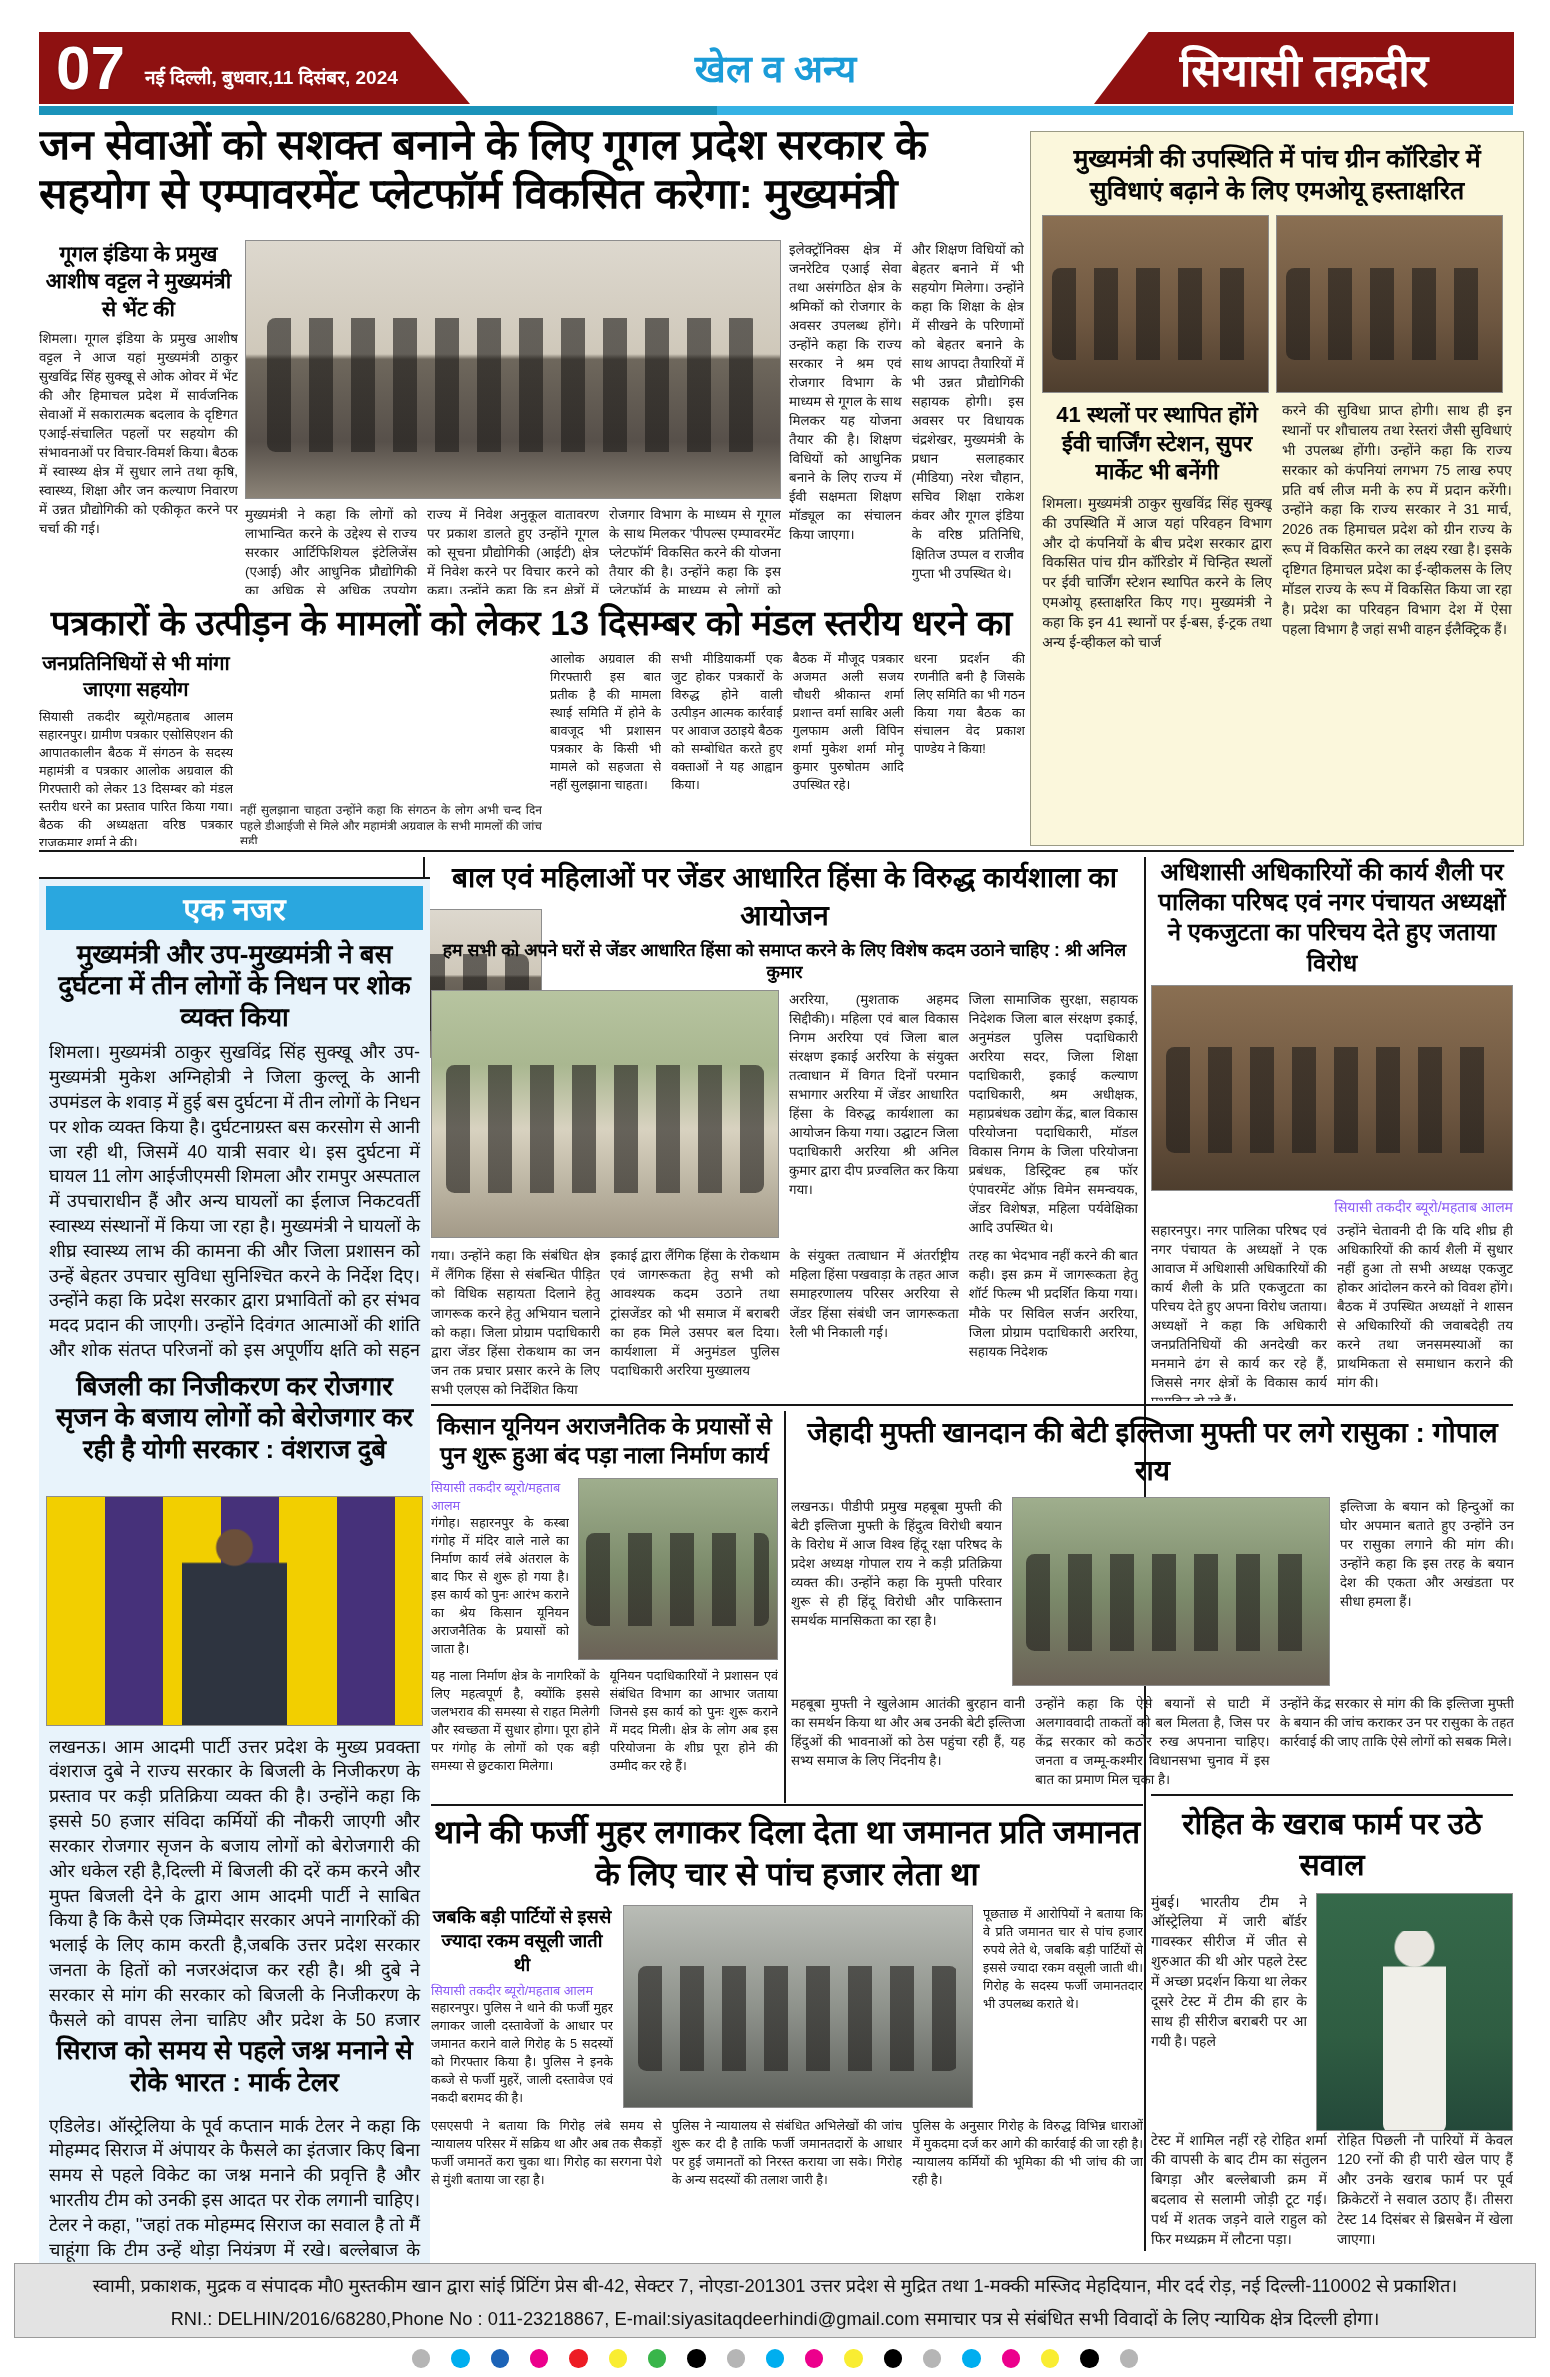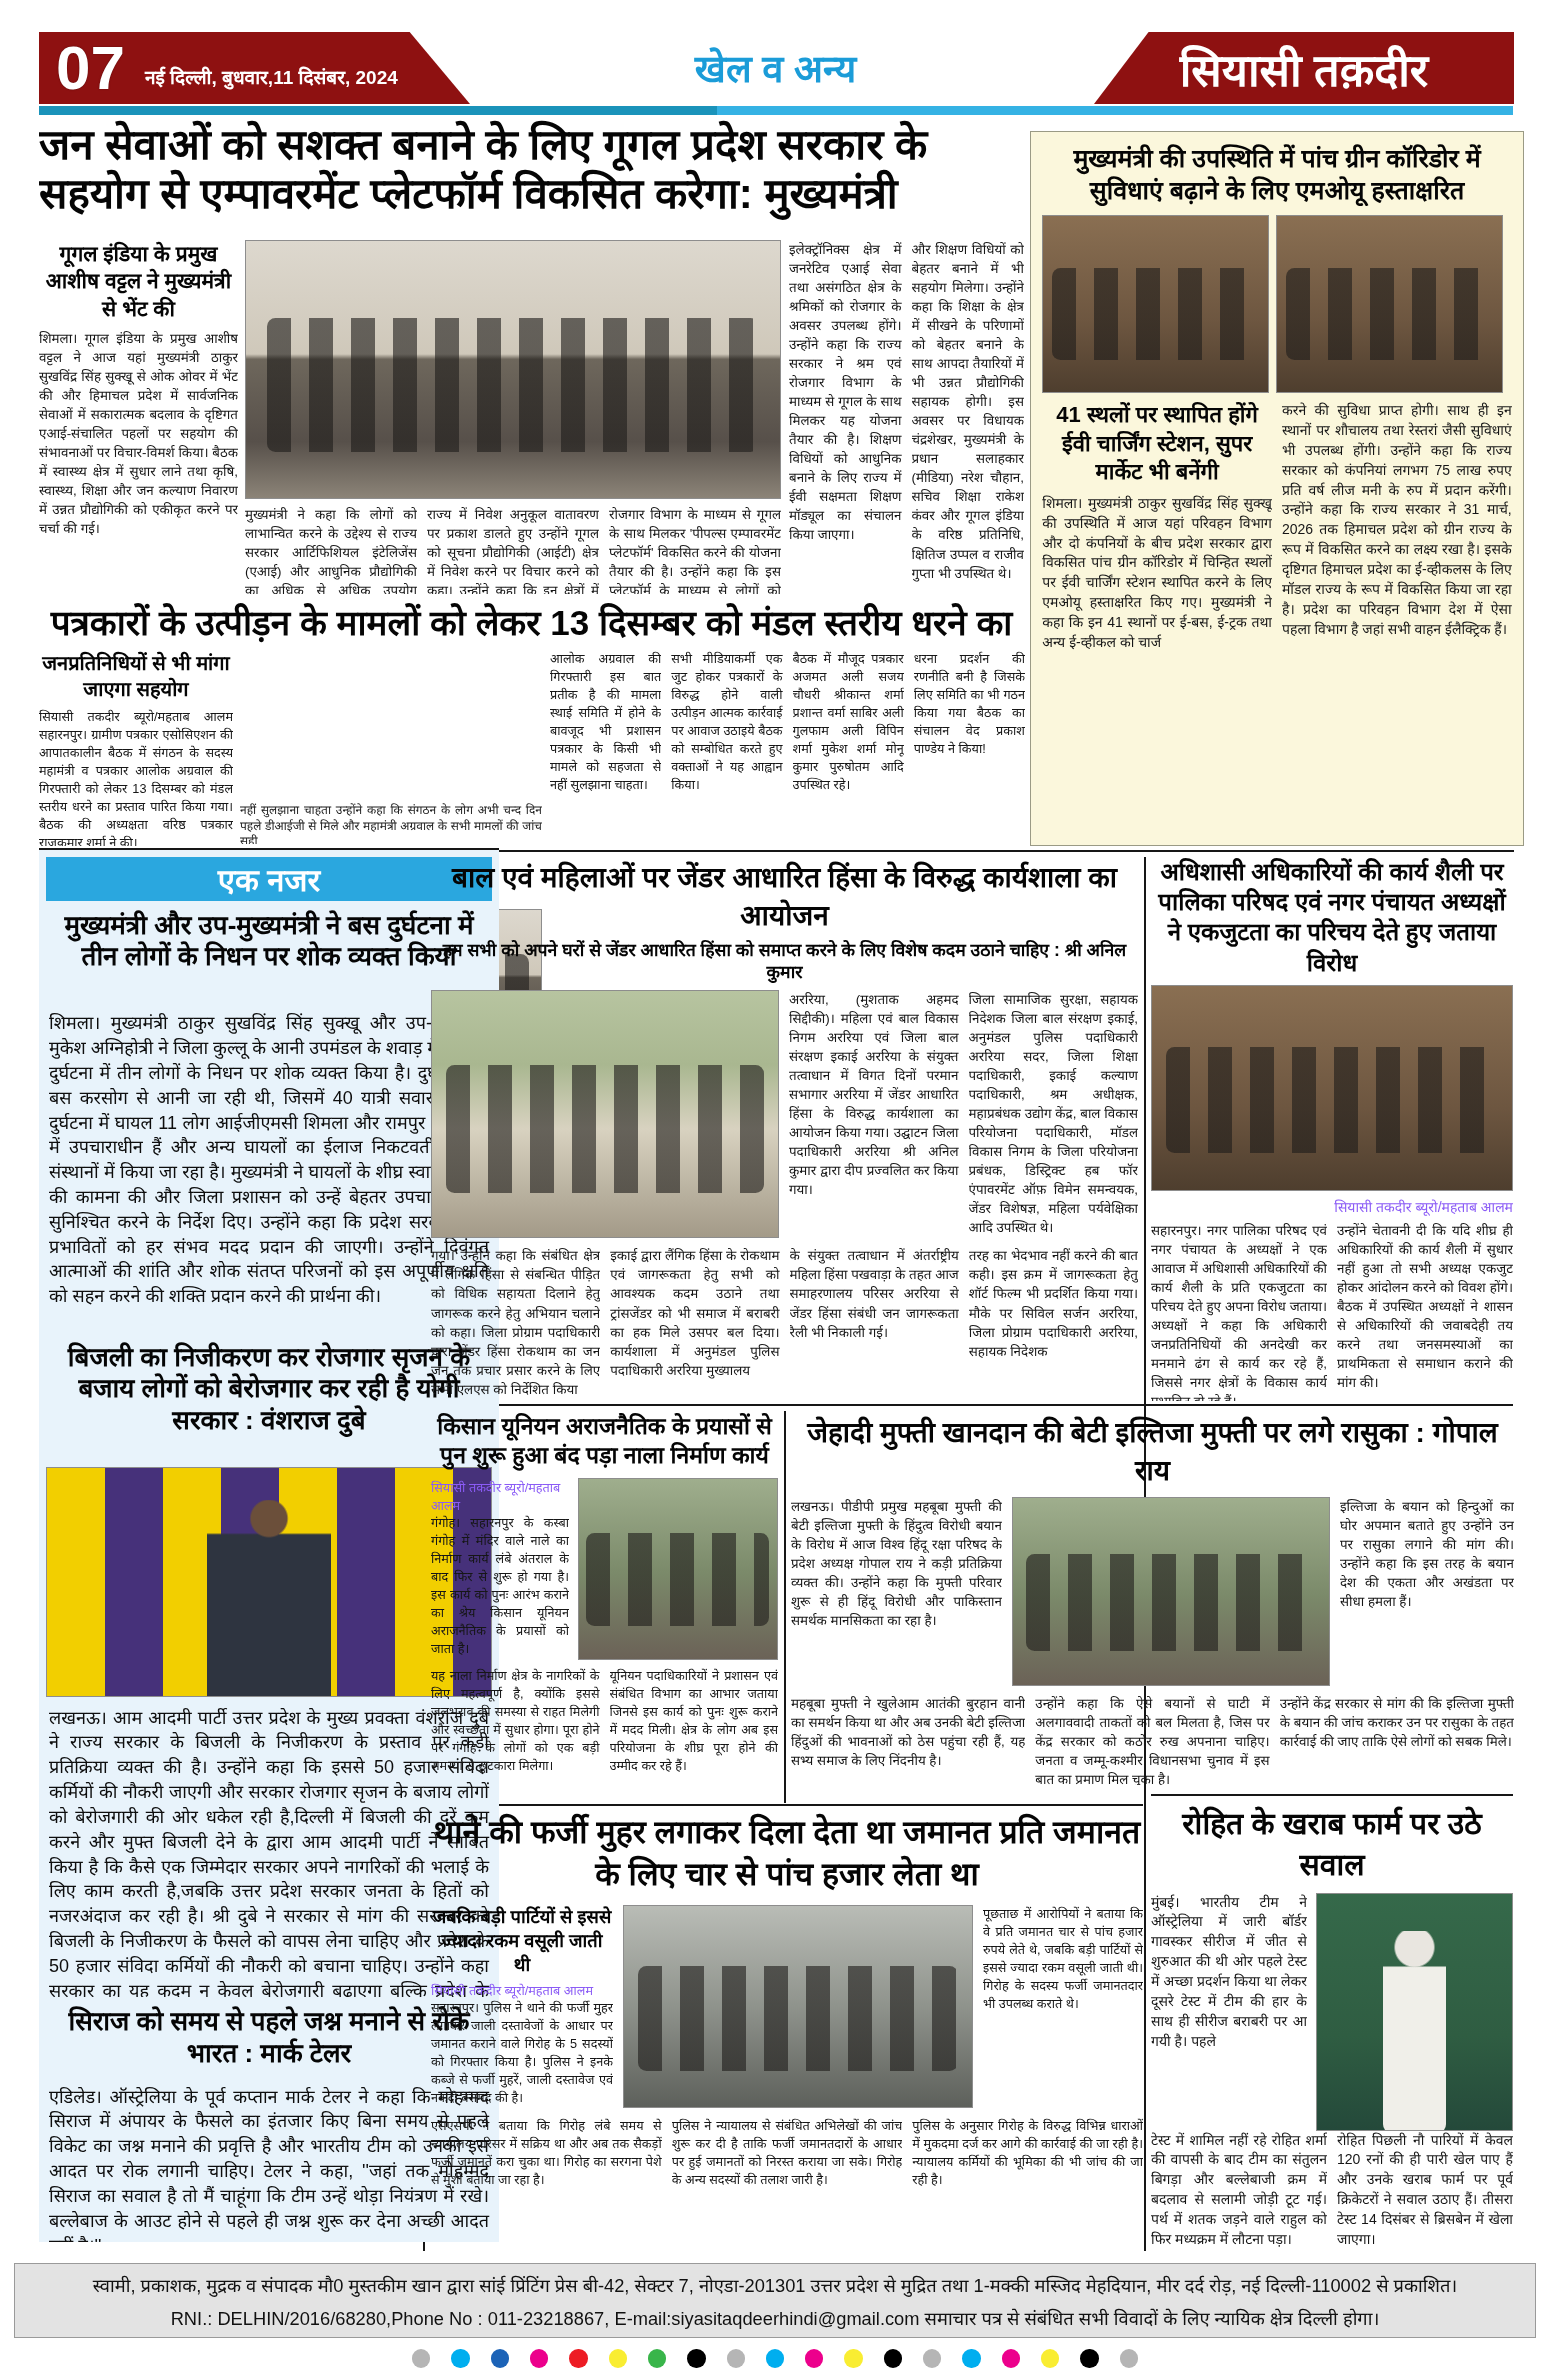--- a/index.html
+++ b/index.html
@@ -125,21 +125,21 @@
   </div>
 
   <div class="hrule" style="left:39px;top:850px;width:1475px"></div>
   <div class="vrule" style="left:423px;top:857px;height:1394px"></div>
   <div class="vrule" style="left:1144px;top:857px;height:1394px"></div>
   <div class="hrule" style="left:431px;top:1404px;width:1082px"></div>
   <div class="vrule" style="left:784px;top:1411px;height:392px"></div>
   <div class="hrule" style="left:431px;top:1804px;width:712px"></div>
   <div class="hrule" style="left:1151px;top:1794px;width:362px"></div>
 
-  <div class="abs rail" style="left:39px;top:848px;width:460px;height:1394px">
+  <div class="abs rail" style="left:39px;top:877px;width:391px;height:1394px">
     <div class="banner">एक नजर</div>
     <h3 class="headline" style="height:106px">मुख्यमंत्री और उप-मुख्यमंत्री ने बस दुर्घटना में तीन लोगों के निधन पर शोक व्यक्त किया</h3>
     <div class="rb" style="height:326px">शिमला। मुख्यमंत्री ठाकुर सुखविंद्र सिंह सुक्खू और उप-मुख्यमंत्री मुकेश अग्निहोत्री ने जिला कुल्लू के आनी उपमंडल के शवाड़ में हुई बस दुर्घटना में तीन लोगों के निधन पर शोक व्यक्त किया है। दुर्घटनाग्रस्त बस करसोग से आनी जा रही थी, जिसमें 40 यात्री सवार थे। इस दुर्घटना में घायल 11 लोग आईजीएमसी शिमला और रामपुर अस्पताल में उपचाराधीन हैं और अन्य घायलों का ईलाज निकटवर्ती स्वास्थ्य संस्थानों में किया जा रहा है। मुख्यमंत्री ने घायलों के शीघ्र स्वास्थ्य लाभ की कामना की और जिला प्रशासन को उन्हें बेहतर उपचार सुविधा सुनिश्चित करने के निर्देश दिए। उन्होंने कहा कि प्रदेश सरकार द्वारा प्रभावितों को हर संभव मदद प्रदान की जाएगी। उन्होंने दिवंगत आत्माओं की शांति और शोक संतप्त परिजनों को इस अपूर्णीय क्षति को सहन करने की शक्ति प्रदान करने की प्रार्थना की।</div>
     <h3 class="headline" style="height:130px">बिजली का निजीकरण कर रोजगार सृजन के बजाय लोगों को बेरोजगार कर रही है योगी सरकार : वंशराज दुबे</h3>
     <div class="photo ph-aap" style="height:230px;margin:4.2px 7px;flex:0 0 auto"></div>
     <div class="rb" style="height:296px">लखनऊ। आम आदमी पार्टी उत्तर प्रदेश के मुख्य प्रवक्ता वंशराज दुबे ने राज्य सरकार के बिजली के निजीकरण के प्रस्ताव पर कड़ी प्रतिक्रिया व्यक्त की है। उन्होंने कहा कि इससे 50 हजार संविदा कर्मियों की नौकरी जाएगी और सरकार रोजगार सृजन के बजाय लोगों को बेरोजगारी की ओर धकेल रही है,दिल्ली में बिजली की दरें कम करने और मुफ्त बिजली देने के द्वारा आम आदमी पार्टी ने साबित किया है कि कैसे एक जिम्मेदार सरकार अपने नागरिकों की भलाई के लिए काम करती है,जबकि उत्तर प्रदेश सरकार जनता के हितों को नजरअंदाज कर रही है। श्री दुबे ने सरकार से मांग की सरकार को बिजली के निजीकरण के फैसले को वापस लेना चाहिए और प्रदेश के 50 हजार संविदा कर्मियों की नौकरी को बचाना चाहिए। उन्होंने कहा सरकार का यह कदम न केवल बेरोजगारी बढ़ाएगा बल्कि प्रदेश के लोगों को भी आर्थिक संकट में डाल देगा।</div>
     <h3 class="headline" style="height:83px">सिराज को समय से पहले जश्न मनाने से रोके भारत : मार्क टेलर</h3>
     <div class="rb" style="height:166px">एडिलेड। ऑस्ट्रेलिया के पूर्व कप्तान मार्क टेलर ने कहा कि मोहम्मद सिराज में अंपायर के फैसले का इंतजार किए बिना समय से पहले विकेट का जश्न मनाने की प्रवृत्ति है और भारतीय टीम को उनकी इस आदत पर रोक लगानी चाहिए। टेलर ने कहा, ''जहां तक मोहम्मद सिराज का सवाल है तो मैं चाहूंगा कि टीम उन्हें थोड़ा नियंत्रण में रखे। बल्लेबाज के आउट होने से पहले ही जश्न शुरू कर देना अच्छी आदत नहीं है।''</div>
   </div>
 

